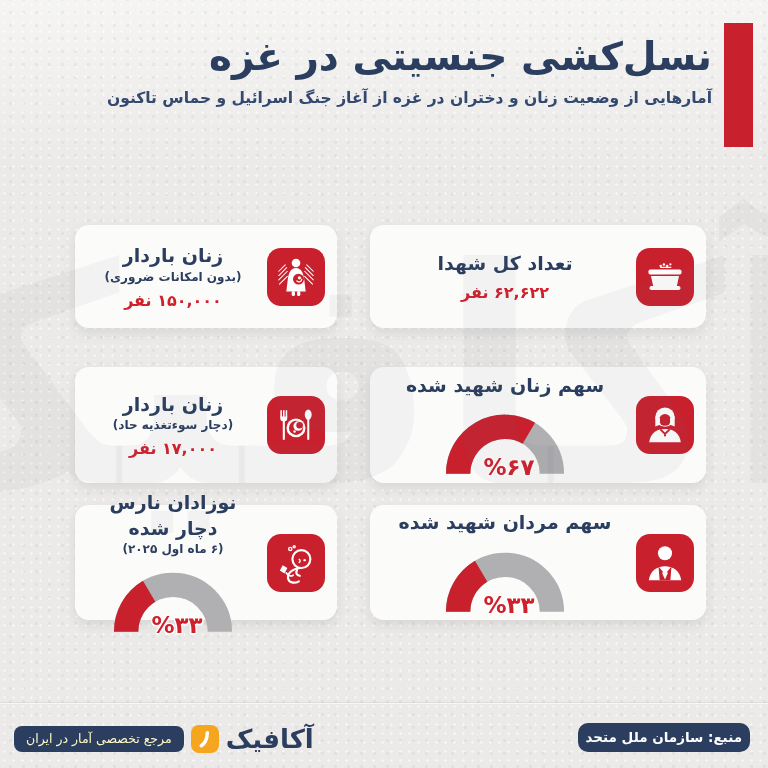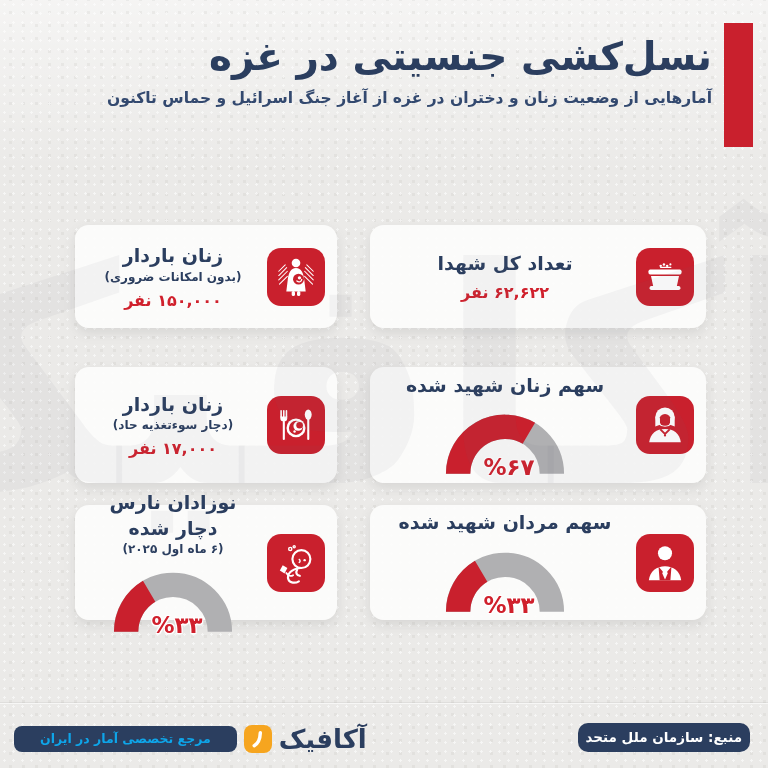--- a/index.html
+++ b/index.html
@@ -72,22 +72,22 @@
     text-shadow:-1px -1px 0 #fff,1px -1px 0 #fff,-1px 1px 0 #fff,1px 1px 0 #fff,0 2px 2px rgba(255,255,255,.8);
   }
   
   .source-badge{
     position:absolute;right:18px;bottom:16px;z-index:4;
     background:var(--navy);color:#fff;border-radius:10px;
     padding:6px 8px 7px;font-size:13.5px;font-weight:700;
   }
   .brand{position:absolute;left:14px;bottom:15px;z-index:4;display:flex;flex-direction:row-reverse;align-items:center;gap:7px;}
   .brand-tagline{
-    background:var(--navy);color:#0ea5e9;border-radius:8px;
-    padding:5px 26px 6px;font-size:12.5px;font-weight:700;
+    background:var(--navy);color:#fef9c3;border-radius:8px;
+    padding:5px 12px 6px;font-size:12.5px;font-weight:400;
   }
   .brand-mark{width:28px;height:28px;border-radius:8px;background:var(--brand-orange);
     display:flex;align-items:center;justify-content:center;}
   .brand-mark svg{width:20px;height:22px;}
   .brand-name{font-size:26px;font-weight:800;color:var(--navy);line-height:1;}
 </style>
 </head>
 <body>
 
 <div class="stage">

